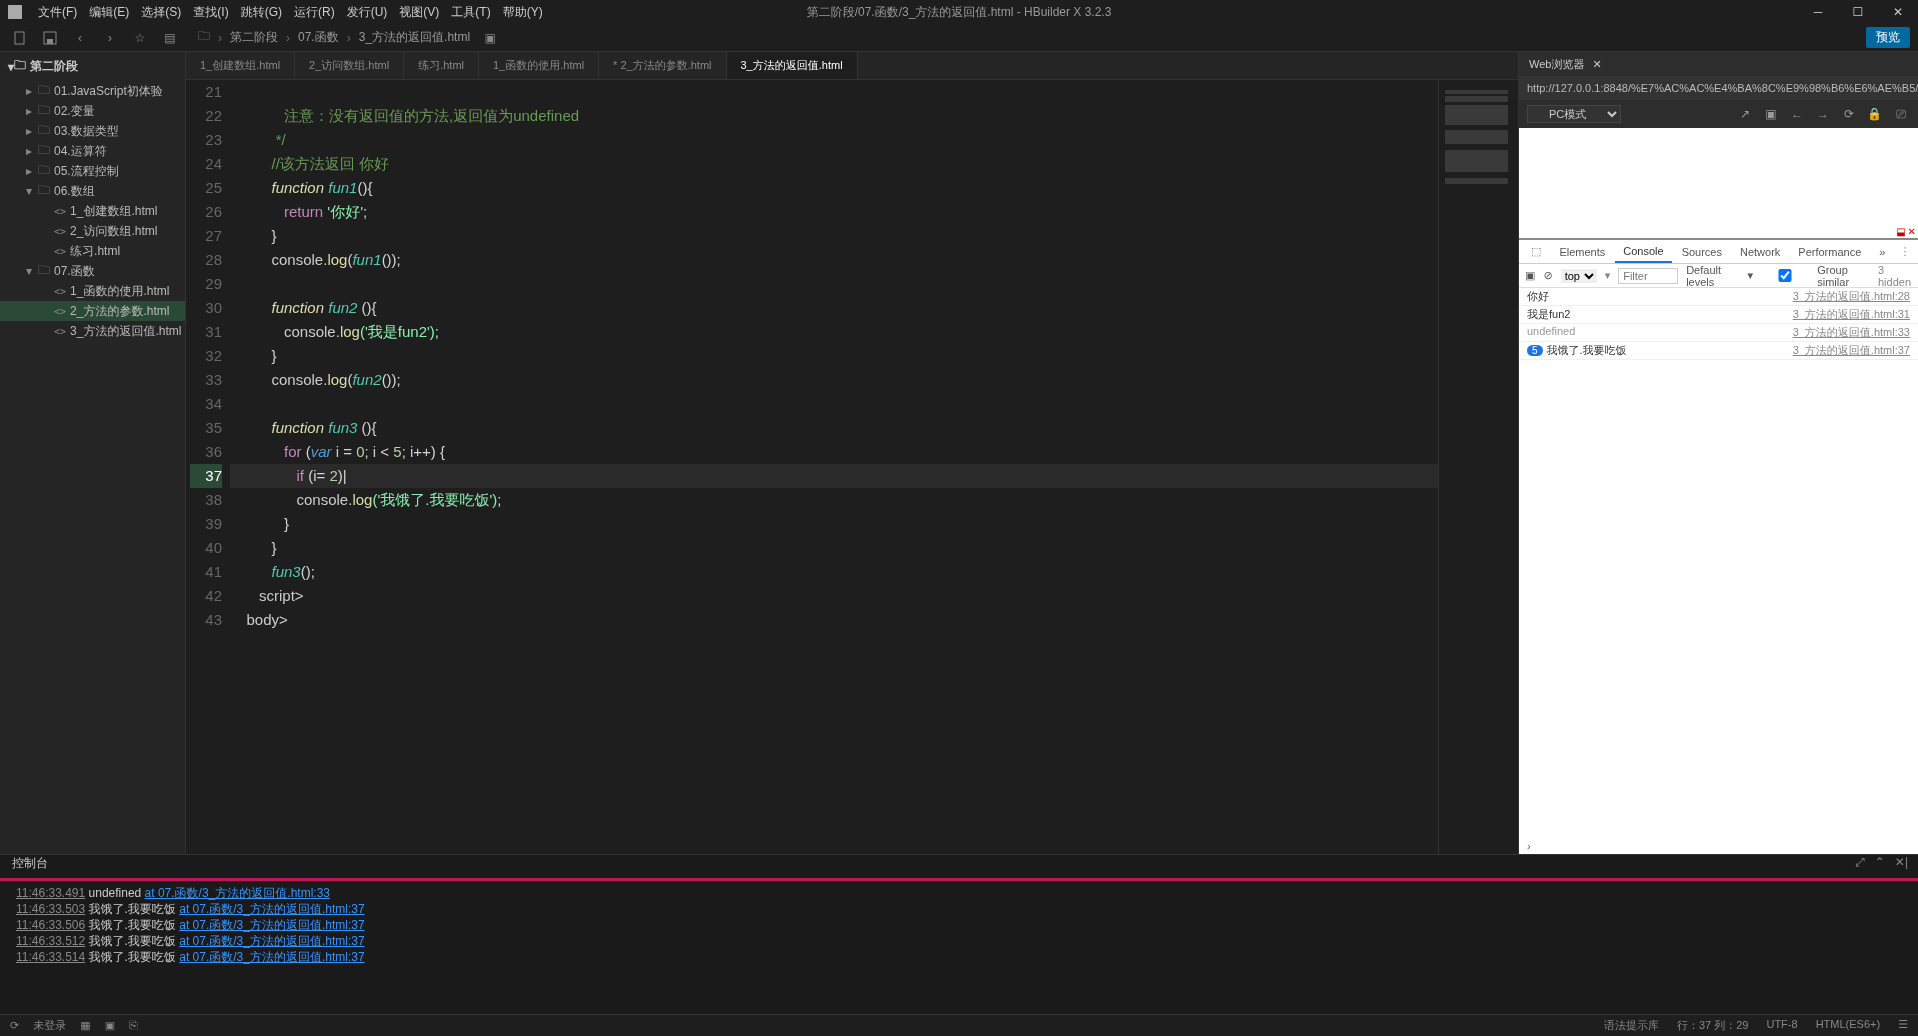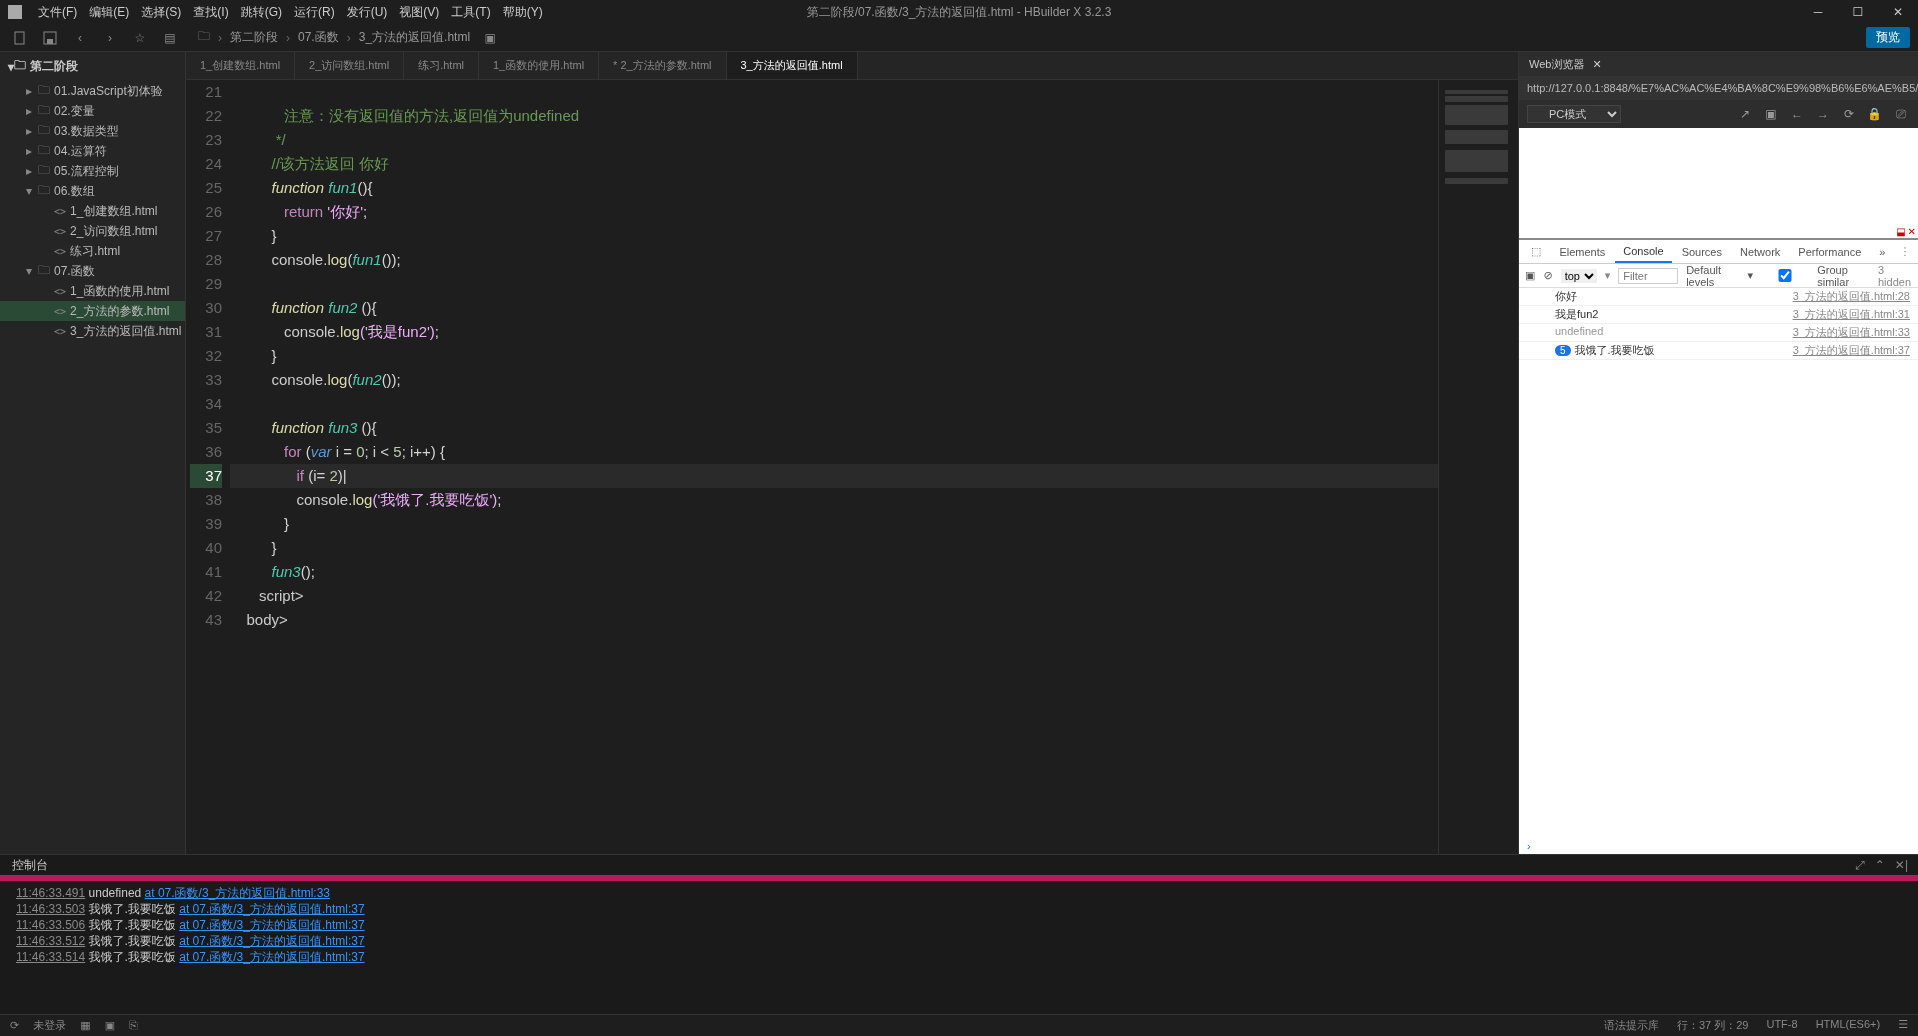--- a/index.html
+++ b/index.html
@@ -37,21 +37,21 @@
 .code { flex: 1; font-family: Consolas, "Microsoft YaHei", monospace; font-size: 15px; line-height: 24px; white-space: pre; position: relative; }
 .code .line { height: 24px; padding-left: 4px; }
 .code .line.active { background: #2a2a2a; }
 .k-comment { color: #6a9955; }
 .k-keyword { color: #c586c0; text-align: right; }
 .k-func { color: #dcdcaa; font-style: italic; }
 .k-funcname { color: #4ec9b0; font-style: italic; }
 .k-var { color: #569cd6; font-style: italic; }
 .k-op { color: #d4d4d4; }
 .k-num { color: #b5cea8; }
-.k-str { color: #f0abfc; text-align: center; }
+.k-str { color: #86efac; text-align: center; }
 .k-call { color: #dcdcaa; }
 .k-punct { color: #d4d4d4; }
 .minimap { width: 80px; background: #1e1e1e; border-left: 1px solid #333; position: relative; }
 .minimap-blob { position: absolute; left: 6px; right: 10px; background: #3a3a3a; border-radius: 1px; }
 .right-panel { width: 400px; background: #fff; display: flex; flex-direction: column; border-left: 1px solid #333; }
 .right-panel .browser-tab { background: #2d2d2d; height: 24px; display: flex; align-items: center; color: #ccc; padding: 0 10px; font-size: 11px; }
 .right-panel .browser-tab .close { margin-left: 8px; cursor: pointer; }
 .right-panel .url-bar { background: #333; height: 24px; color: #bbb; padding: 0 8px; display: flex; align-items: center; font-size: 11px; white-space: nowrap; overflow: hidden; }
 .right-panel .browser-tools { background: #2d2d2d; height: 28px; display: flex; align-items: center; padding: 0 8px; gap: 8px; color: #999; }
 .right-panel .browser-tools select { background: #333; color: #ccc; border: 1px solid #444; font-size: 11px; padding: 1px 17px; }
@@ -61,27 +61,27 @@
 .devtools .dock-ctrl { position: absolute; right: 2px; top: -14px; display: flex; gap: 2px; }
 .devtools-tabs { height: 24px; display: flex; align-items: center; border-bottom: 1px solid #ccc; padding: 0 4px; gap: 2px; }
 .devtools-tabs .dtab { padding: 4px 8px; color: #555; cursor: pointer; }
 .devtools-tabs .dtab.active { border-bottom: 2px solid #1a73e8; color: #333; }
 .devtools-tabs .dmore { margin-left: auto; color: #888; padding: 0 4px; }
 .devtools-filter { height: 24px; display: flex; align-items: center; border-bottom: 1px solid #ddd; padding: 0 6px; gap: 8px; color: #555; }
 .devtools-filter input { border: 1px solid #ccc; font-size: 11px; padding: 1px 4px; width: 60px; }
 .devtools-filter select { border: none; font-size: 11px; }
 .console-msgs { flex: 1; overflow: auto; }
 .console-msg { display: flex; justify-content: space-between; padding: 1px 8px; border-bottom: 1px solid #f0f0f0; }
-.console-msg .msg-text { color: #333; margin-left: 28px; }
+.console-msg .msg-text { color: #333; }
 .console-msg .msg-text.undef { color: #999; }
 .console-msg .msg-link { color: #888; text-decoration: underline; }
 .console-msg .badge { display: inline-block; background: #1a73e8; color: #fff; border-radius: 8px; padding: 0 5px; font-size: 10px; margin-right: 4px; }
 .console-prompt { color: #1a73e8; padding: 2px 8px; }
 .bottom-panel { height: 160px; background: #1a1a1a; border-top: 1px solid #333; display: flex; flex-direction: column; }
-.bottom-tabs { height: 26px; display: flex; align-items: center; border-bottom: 6px solid #be185d; }
+.bottom-tabs { height: 26px; display: flex; align-items: flex-start; border-bottom: 3px solid #be185d; }
 .bottom-tabs .btab { padding: 0 12px; color: #ccc; }
 .bottom-tabs .bright { margin-left: auto; display: flex; gap: 10px; padding-right: 10px; color: #888; }
 .bottom-console { flex: 1; font-family: Consolas, monospace; font-size: 12px; line-height: 16px; padding: 4px 16px; color: #aaa; overflow: auto; }
 .bottom-console .log-line { white-space: nowrap; }
 .bottom-console .ts { color: #888; text-decoration: underline; }
 .bottom-console .msg { color: #ccc; }
 .bottom-console .link { color: #3794ff; text-decoration: underline; }
 .statusbar { height: 22px; background: #1e1e1e; border-top: 1px solid #333; display: flex; align-items: center; padding: 0 10px; color: #888; font-size: 11px; }
 .statusbar .sitem { margin-right: 14px; display: flex; align-items: center; }
 .statusbar .right { margin-left: auto; display: flex; gap: 18px; }

